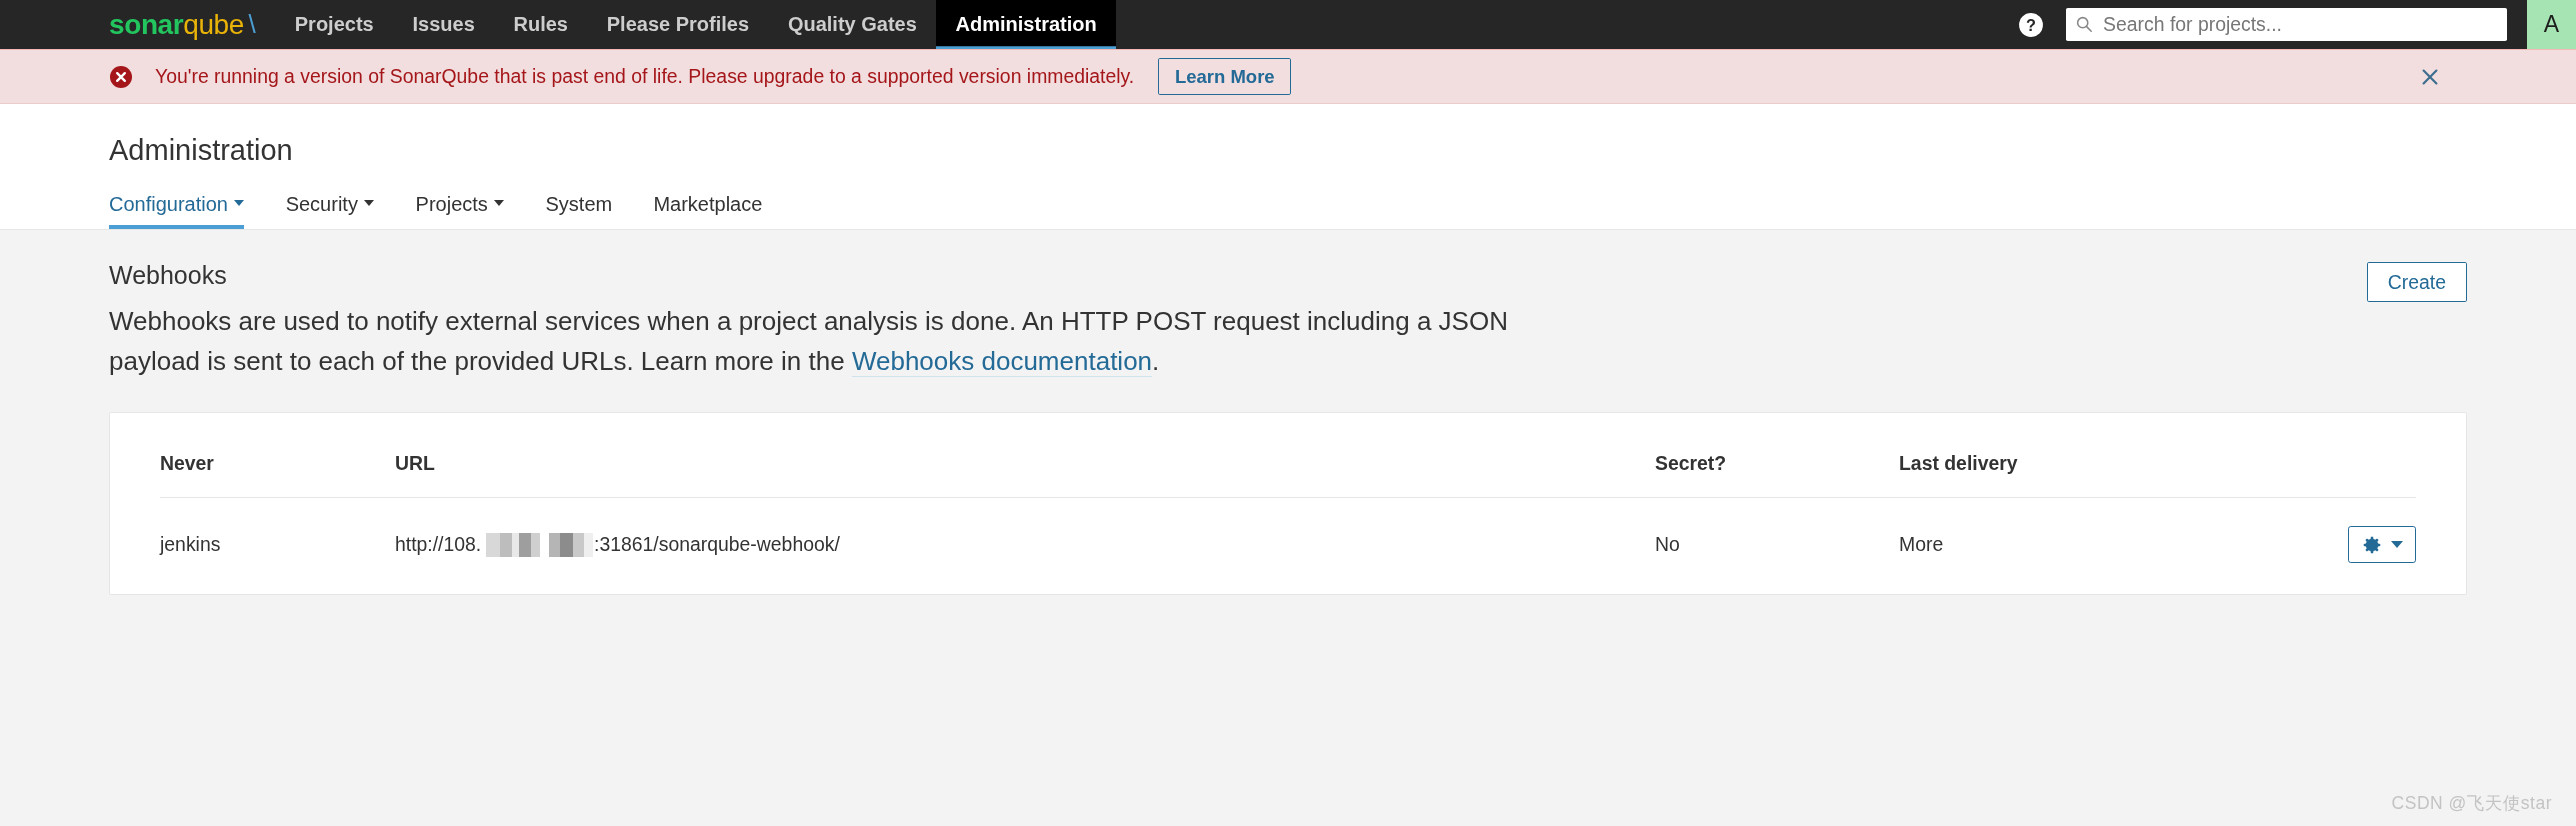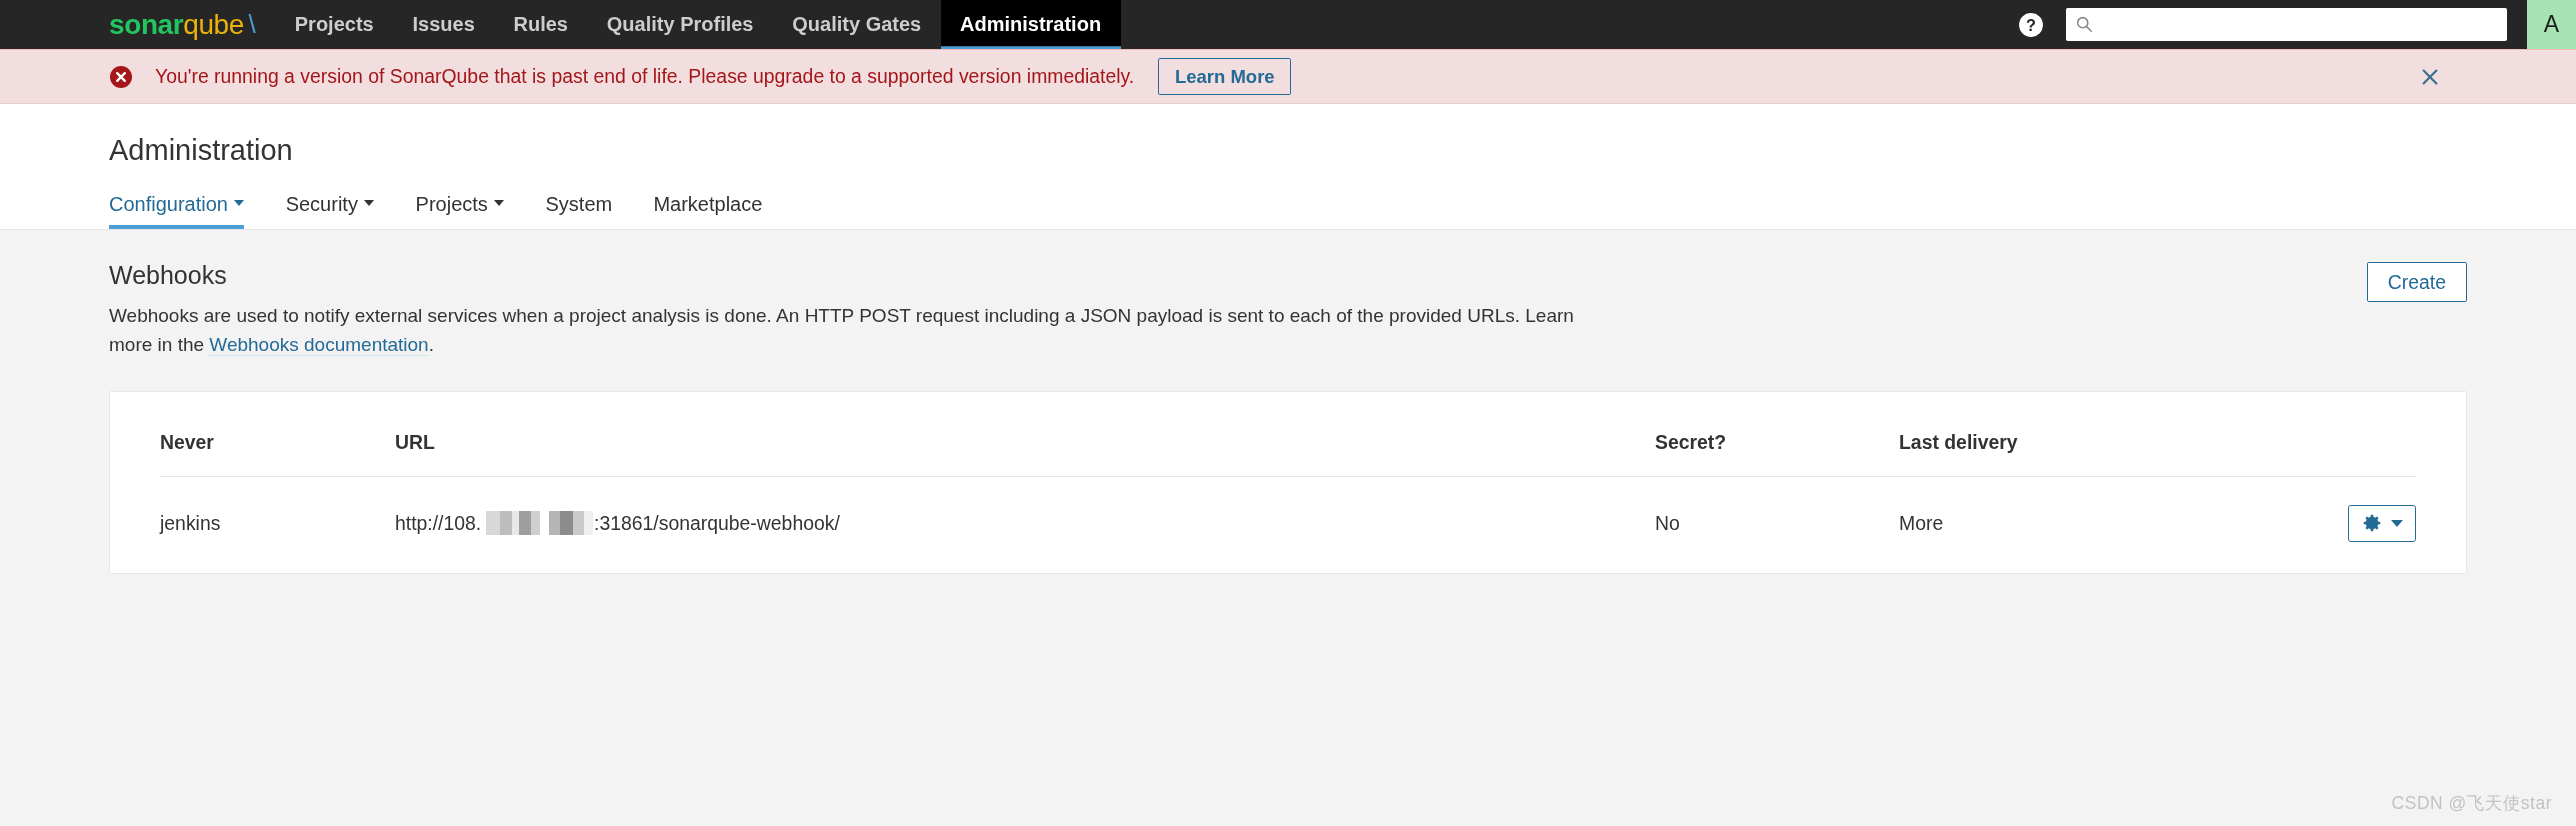--- a/index.html
+++ b/index.html
@@ -203,21 +203,21 @@
     color: #236a97;
     font-family: "Liberation Sans", sans-serif;
     font-size: 19.4px;
     font-weight: normal;
     padding: 7.4px 20px;
     border-radius: 1.8px;
     cursor: pointer;
     margin-top: 1.8px;
   }
   .section-desc {
-    font-size: 19px;
+    font-size: 26px;
     color: #333333;
     line-height: 1.52;
     max-width: 1476px;
   }
   .doc-link {
     color: #236a97;
     text-decoration: none;
     border-bottom: 0.9px solid #cfe3ef;
   }
 
@@ -316,21 +316,21 @@
       <div class="nav-item">
           <span>Projects</span>
         </div>
       <div class="nav-item">
           <span>Issues</span>
         </div>
       <div class="nav-item">
           <span>Rules</span>
         </div>
       <div class="nav-item">
-          <span>Quality Profiles</span>
+          <span>Please Profiles</span>
         </div>
       <div class="nav-item">
           <span>Quality Gates</span>
         </div>
       <div class="nav-item active">
           <span>Administration</span>
         </div>
     </div>
   </div>
 
@@ -339,20 +339,21 @@
       <svg width="26" height="26" viewBox="0 0 24 24">
         <circle cx="12" cy="12" r="11" fill="#ffffff"></circle>
         <text x="12" y="17.5" font-family="Liberation Sans, sans-serif" font-size="15" font-weight="bold" fill="#262626" text-anchor="middle">?</text>
       </svg>
     </div>
     <div class="search-box">
       <svg width="18.5" height="18.5" viewBox="0 0 24 24">
         <circle cx="10" cy="10" r="6.6" fill="none" stroke="#888888" stroke-width="2"></circle>
         <line x1="14.8" y1="14.8" x2="21" y2="21" stroke="#888888" stroke-width="2" stroke-linecap="round"></line>
       </svg>
+      <input type="text" placeholder="Search for projects..." style="">
     </div>
     <div class="avatar">
       <span>A</span>
     </div>
   </div>
 </div>
 
 <div class="banner">
   <span class="banner-error-icon">
     <svg width="24" height="24" viewBox="0 0 24 24">

